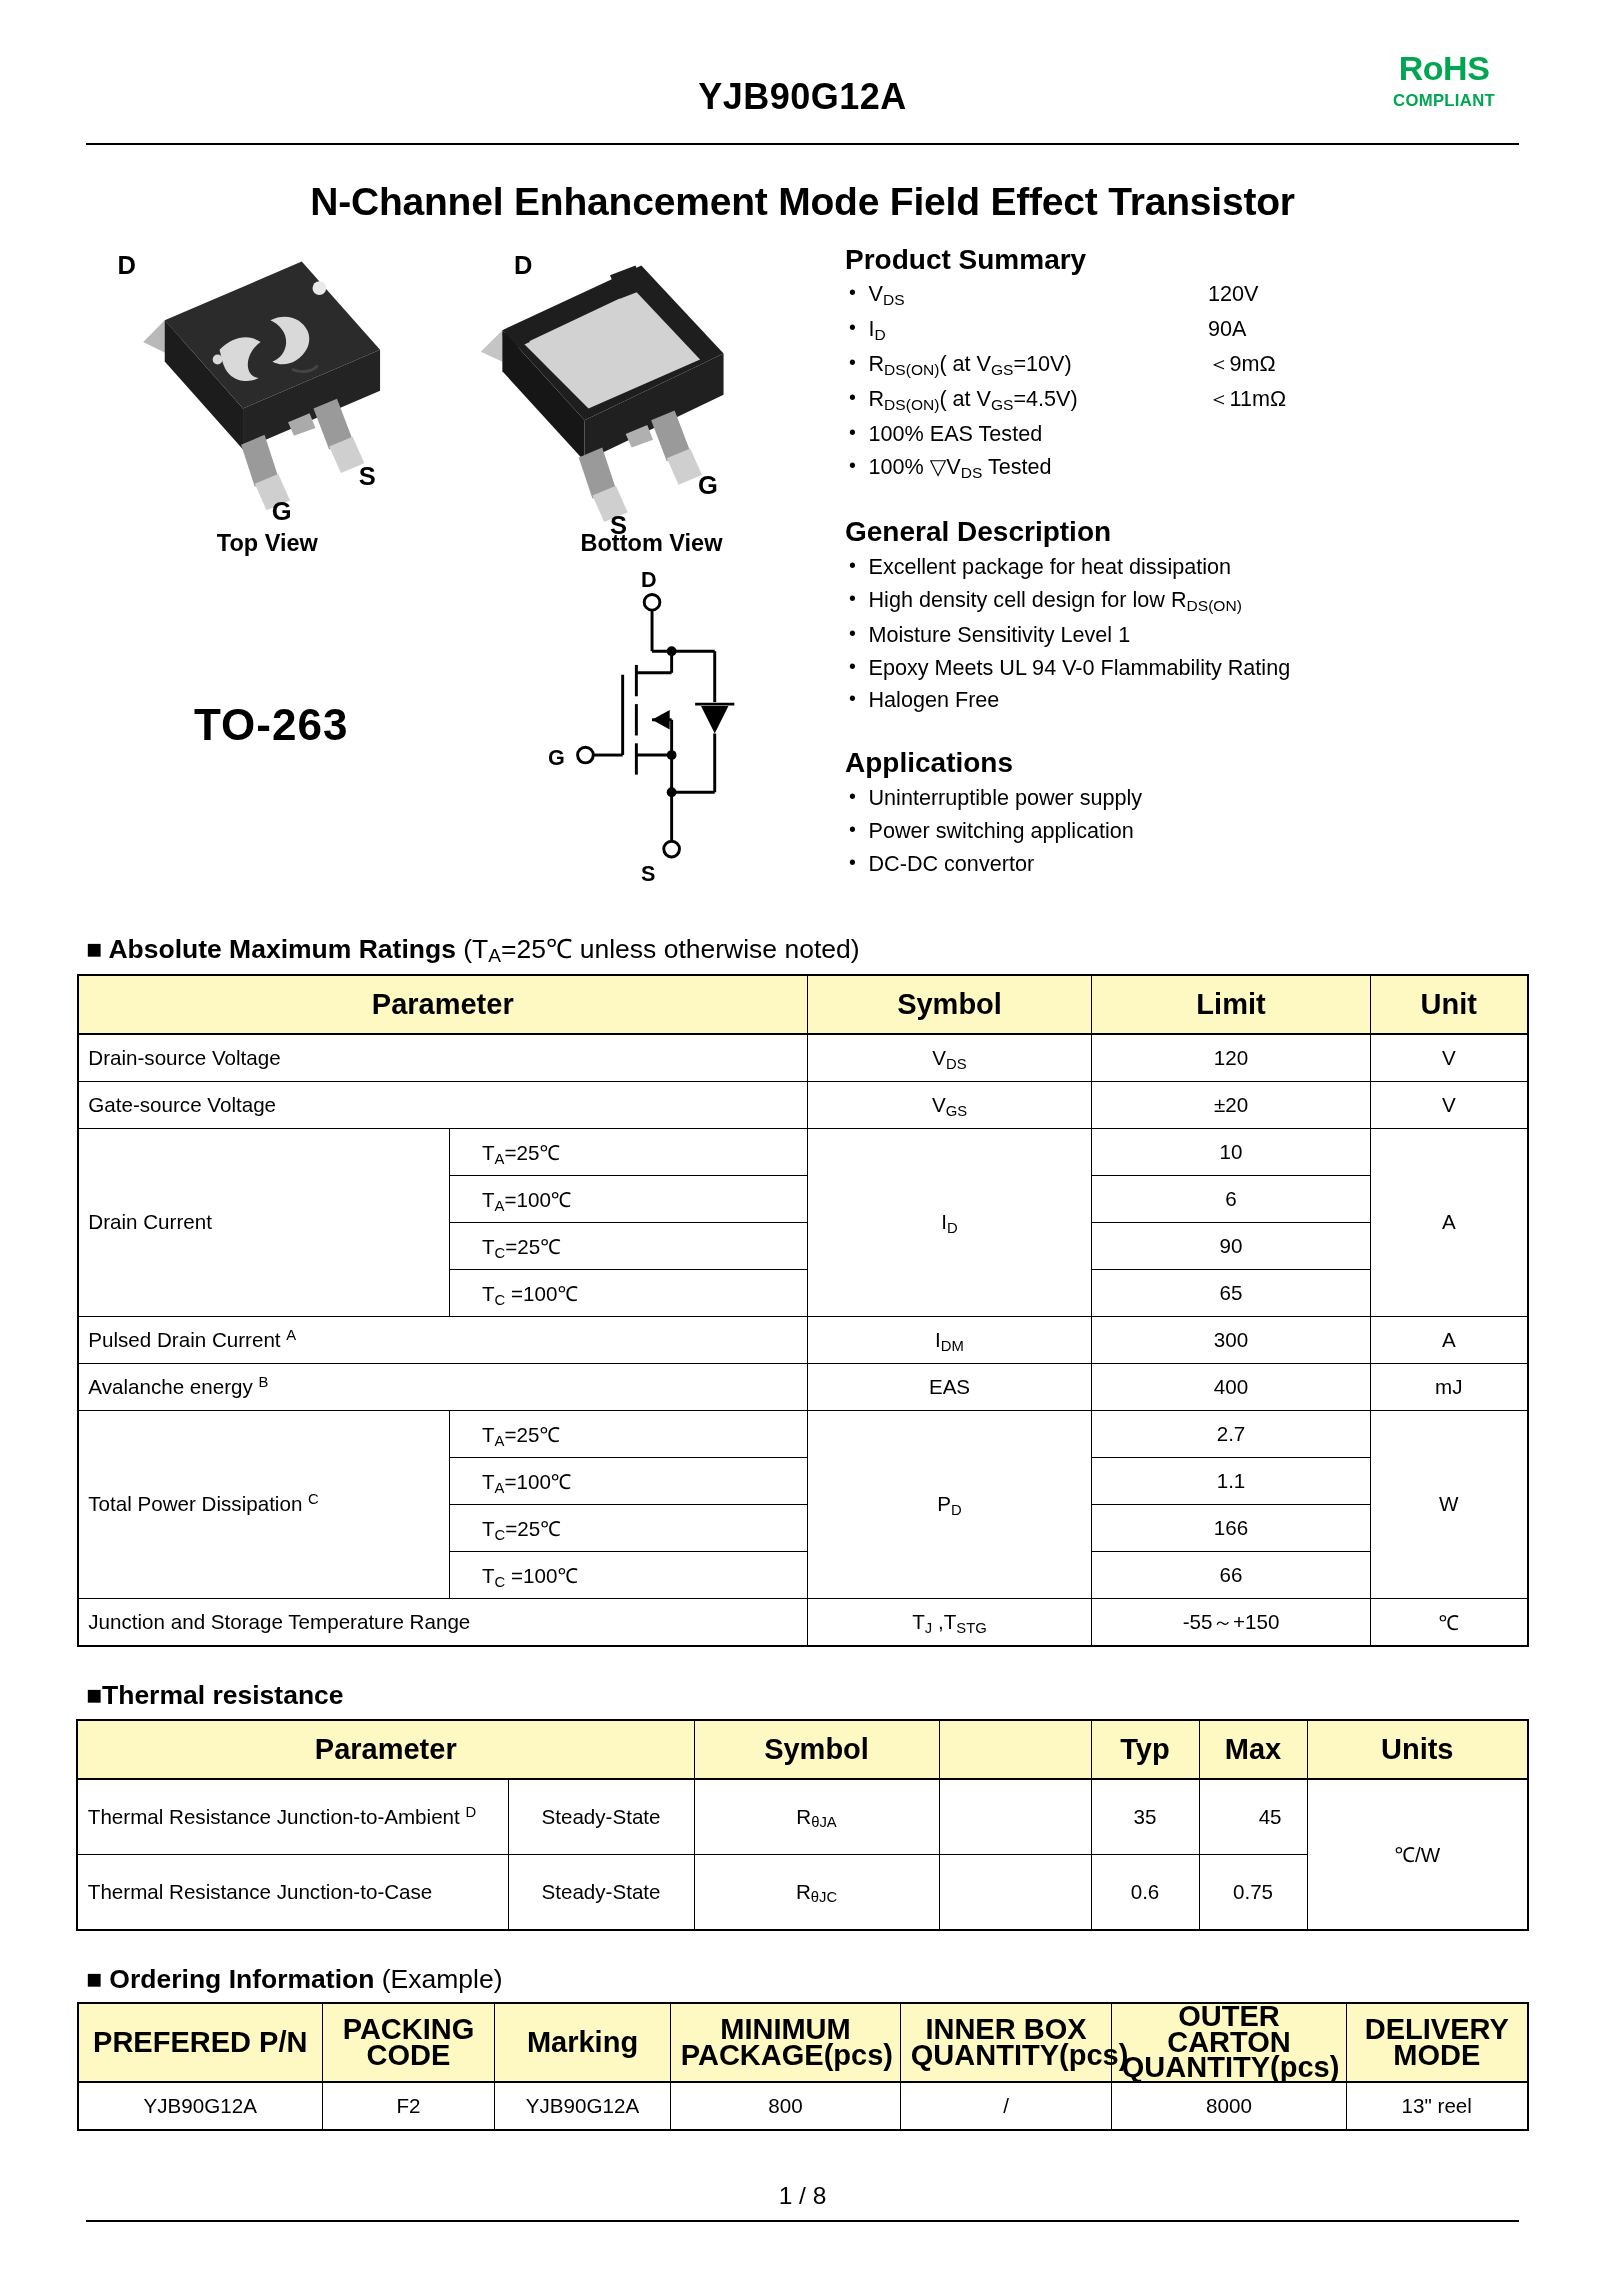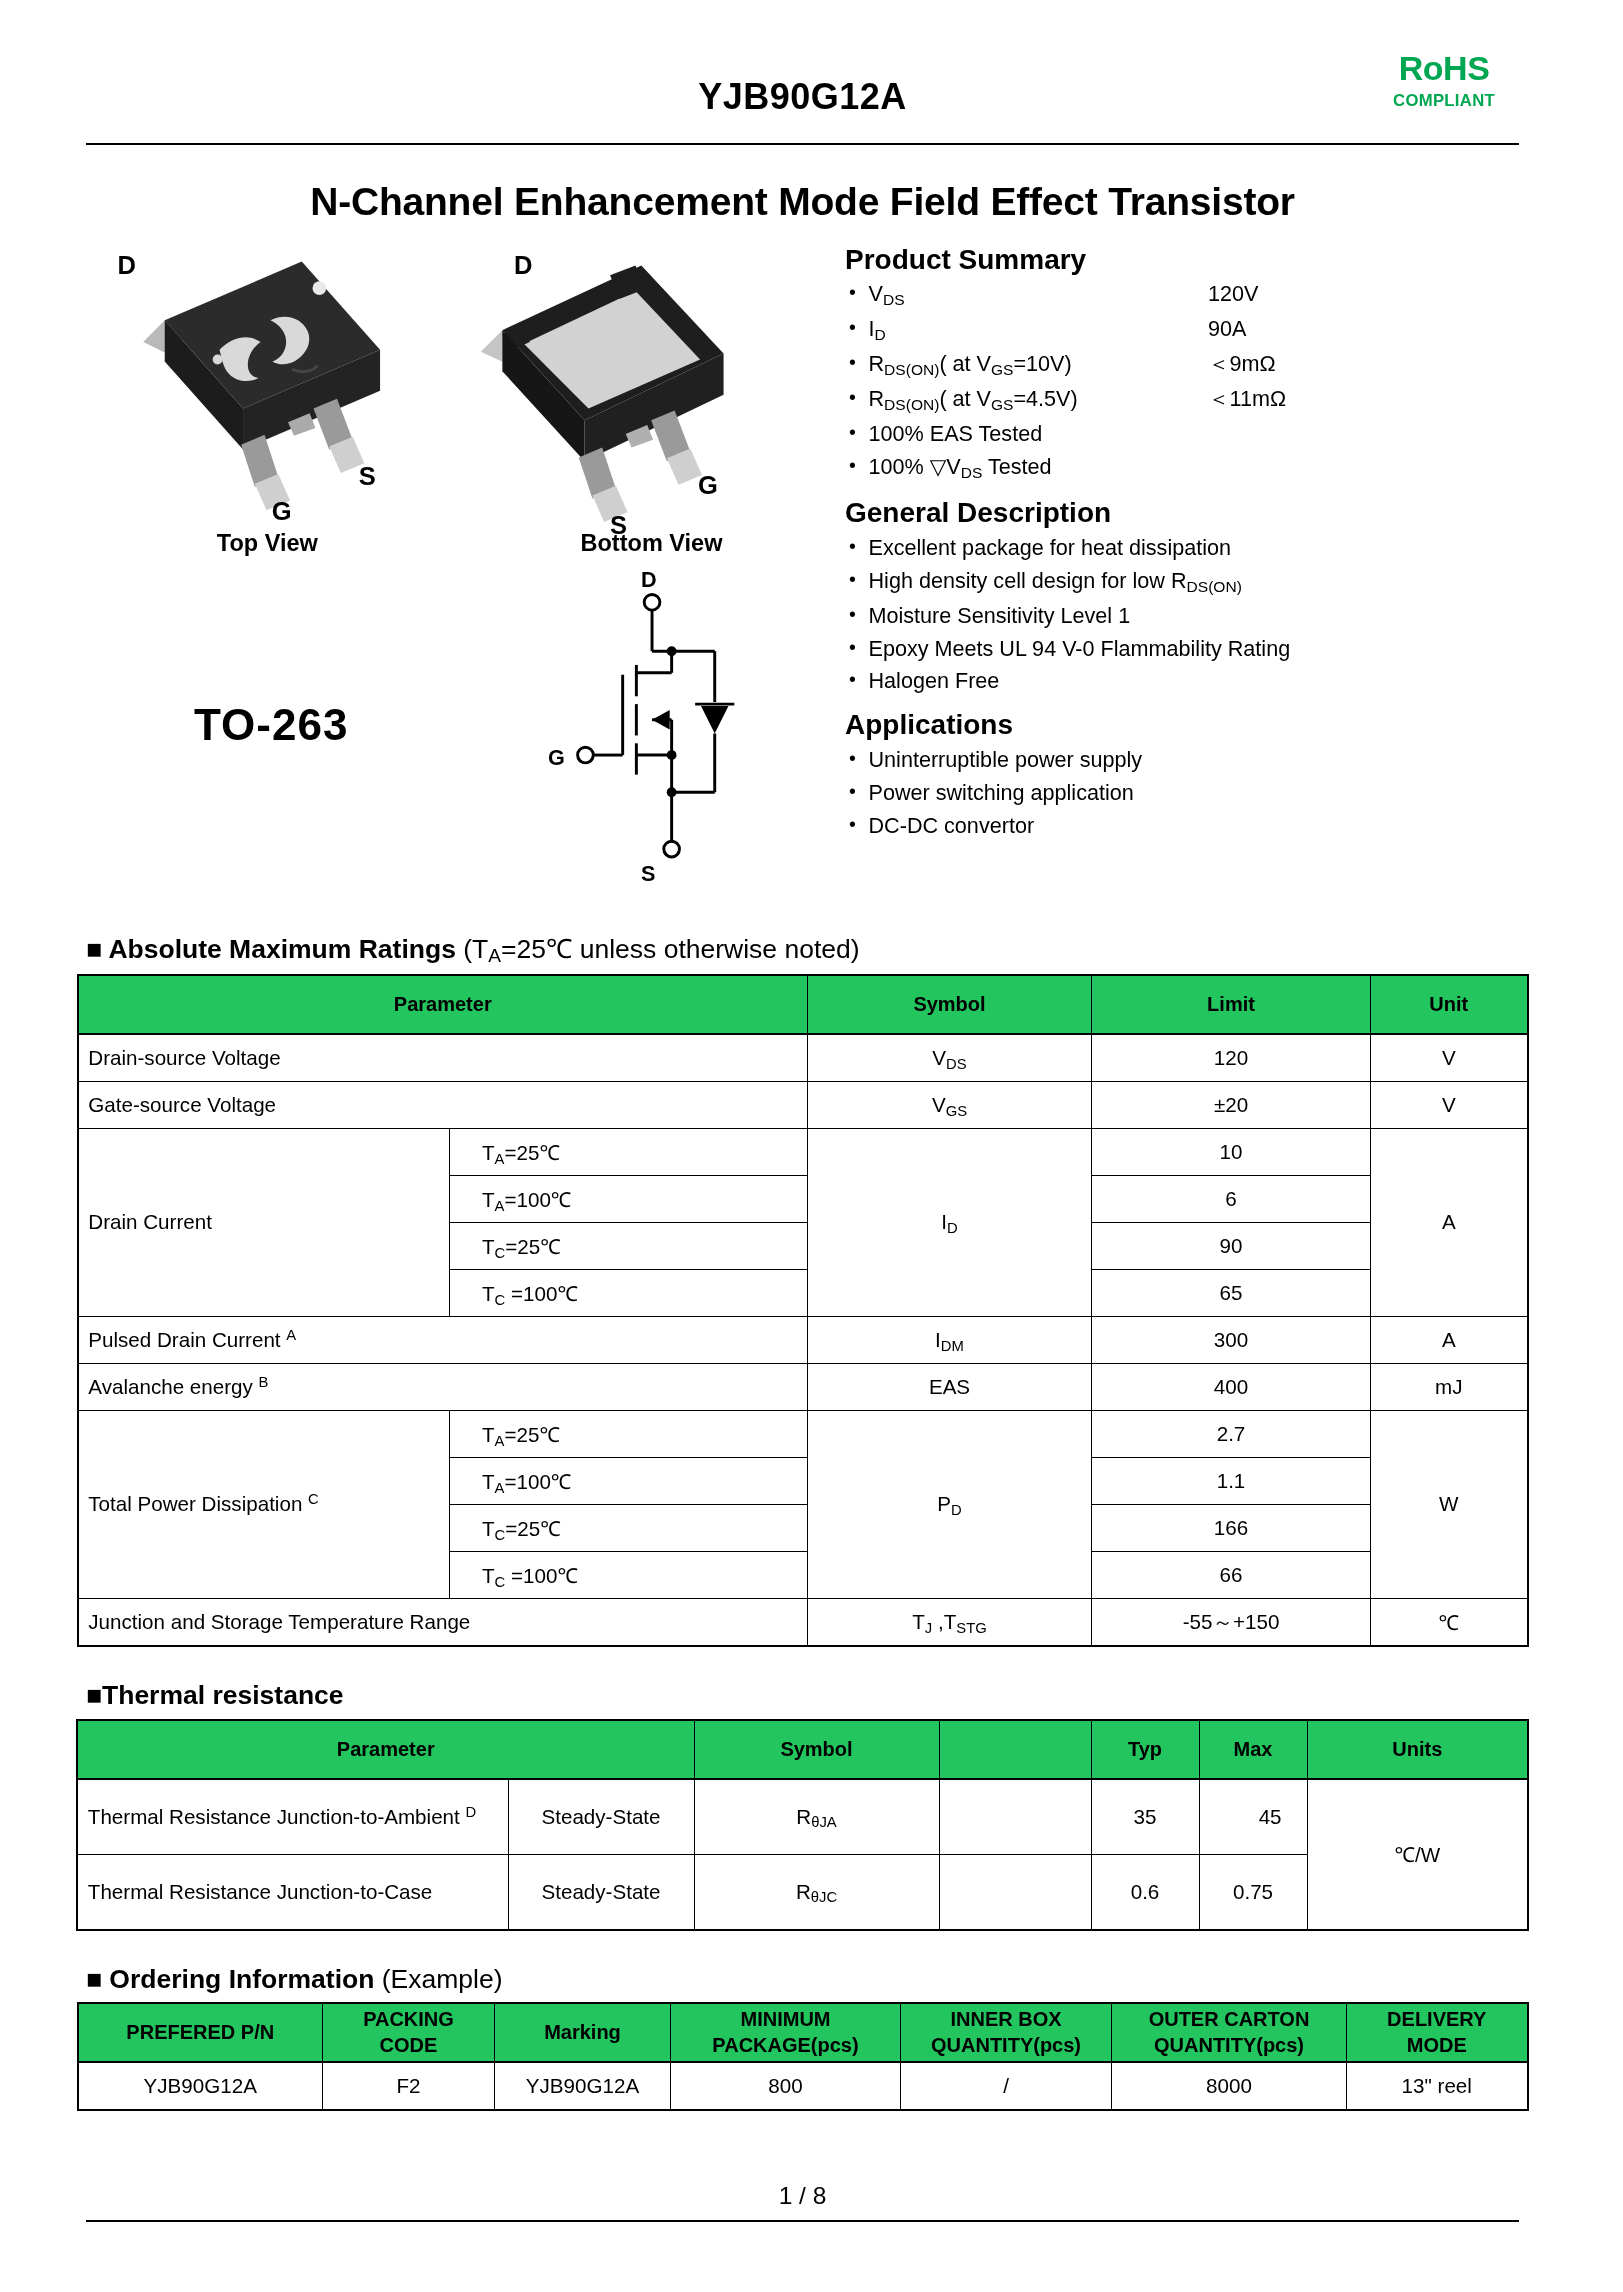--- a/index.html
+++ b/index.html
@@ -115,21 +115,21 @@
     font-weight: bold;
     letter-spacing: 1px;
   }
 
   
   .sec-head {
     font-size: 28px;
     font-weight: bold;
     margin: 0 0 3.9px 0;
   }
-  .sec-head.gap { margin-top: 14px; }
+  .sec-head.gap { margin-top: 33px; }
   ul.bullets {
     list-style: none;
     margin: 0;
     padding: 0;
   }
   ul.bullets li {
     position: relative;
     padding-left: 23.5px;
     font-size: 21.6px;
     line-height: 29px;
@@ -170,25 +170,25 @@
   }
   table.dt td, table.dt th {
     border: 1px solid #000;
     font-size: 20.6px;
     font-weight: normal;
     padding: 0 9.8px;
     height: 46px;
     vertical-align: middle;
   }
   table.dt thead th {
-    background: #22c55e;
+    background: #fef9c3;
     font-weight: bold;
     text-align: center;
     height: 57px;
-    font-size: 20px;
+    font-size: 29px;
   }
   table.dt .c { text-align: center; }
   table.dt .l { text-align: left; }
   table.dt.outer { border: 2.9px solid #000; }
   table.dt.outer thead th { border-bottom: 2.9px solid #000; }
 
   .amr td { height: 47px; }
   .amr .sub-td { padding-left: 32px; }
 
   .th-thermal th { height: 71px; }

